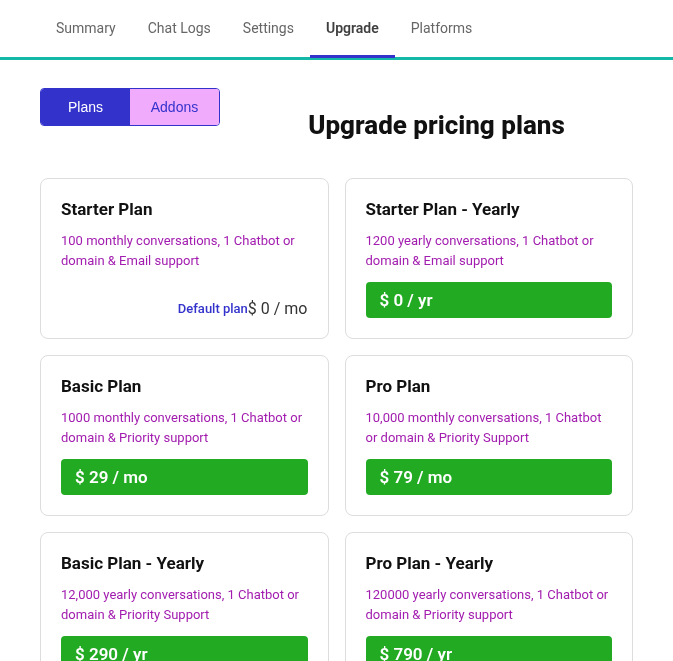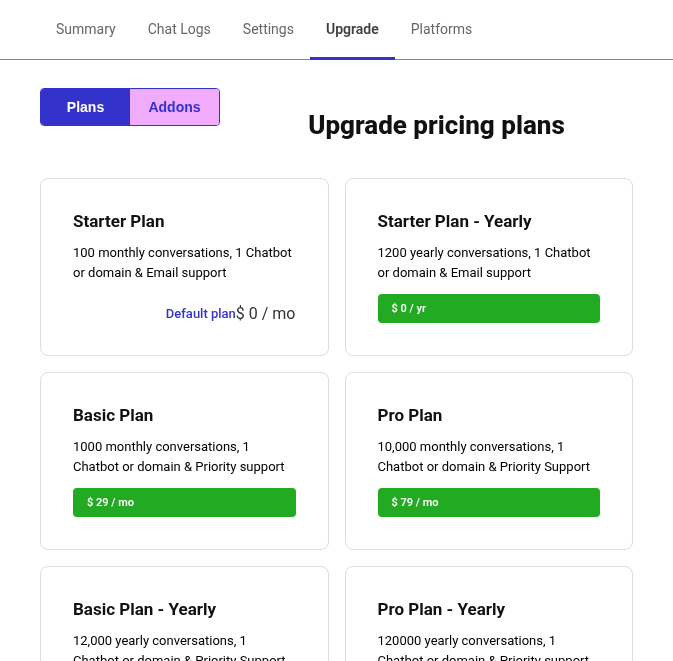--- a/index.html
+++ b/index.html
@@ -8,21 +8,21 @@
       background: #fff;
       color: #333;
       width: 673px;
       min-height: 661px;
     }
 
     
     .top-nav {
       display: flex;
       align-items: center;
-      border-bottom: 1px solid #14b8a6;
+      border-bottom: 3px solid #14b8a6;
       padding: 0 40px;
       height: 60px;
     }
     .nav-item {
       font-size: 14px;
       color: #666;
       padding: 0 16px;
       height: 100%;
       display: flex;
       align-items: center;
@@ -49,21 +49,21 @@
       border: 1px solid #3333cc;
       border-radius: 4px;
       overflow: hidden;
       width: 180px;
       margin-bottom: 24px;
     }
     .toggle-btn {
       flex: 1;
       padding: 10px 4px;
       font-size: 14px;
-      font-weight: 700;
+      font-weight: 400;
       cursor: pointer;
       text-align: center;
       border: none;
       outline: none;
     }
     .toggle-btn.active {
       background: #3333cc;
       color: #fff;
     }
     .toggle-btn.inactive {
@@ -97,36 +97,36 @@
     .plans-grid {
       display: grid;
       grid-template-columns: 1fr 1fr;
       gap: 16px;
     }
 
     
     .plan-card {
       border: 1px solid #ddd;
       border-radius: 8px;
-      padding: 32px;
+      padding: 20px;
       display: flex;
       flex-direction: column;
       gap: 12px;
       background: #fff;
     }
 
     .plan-name {
       font-size: 17px;
       font-weight: 700;
       color: #111;
     }
 
     .plan-desc {
       font-size: 13px;
-      color: #000000;
+      color: #a21caf;
       line-height: 1.5;
     }
 
     .plan-footer {
       display: flex;
       align-items: center;
       justify-content: flex-end;
       margin-top: auto;
     }
 
@@ -140,21 +140,21 @@
     .price-text {
       font-size: 16px;
       color: #333;
     }
 
     .price-badge {
       background: #22aa22;
       color: #fff;
       padding: 8px 14px;
       border-radius: 4px;
-      font-size: 11px;
+      font-size: 17px;
       font-weight: 600;
       display: inline-block;
       cursor: pointer;
     }
   </style>
 </head>
 <body>
 
 <nav class="top-nav">
   <a class="nav-item">Summary</a>

